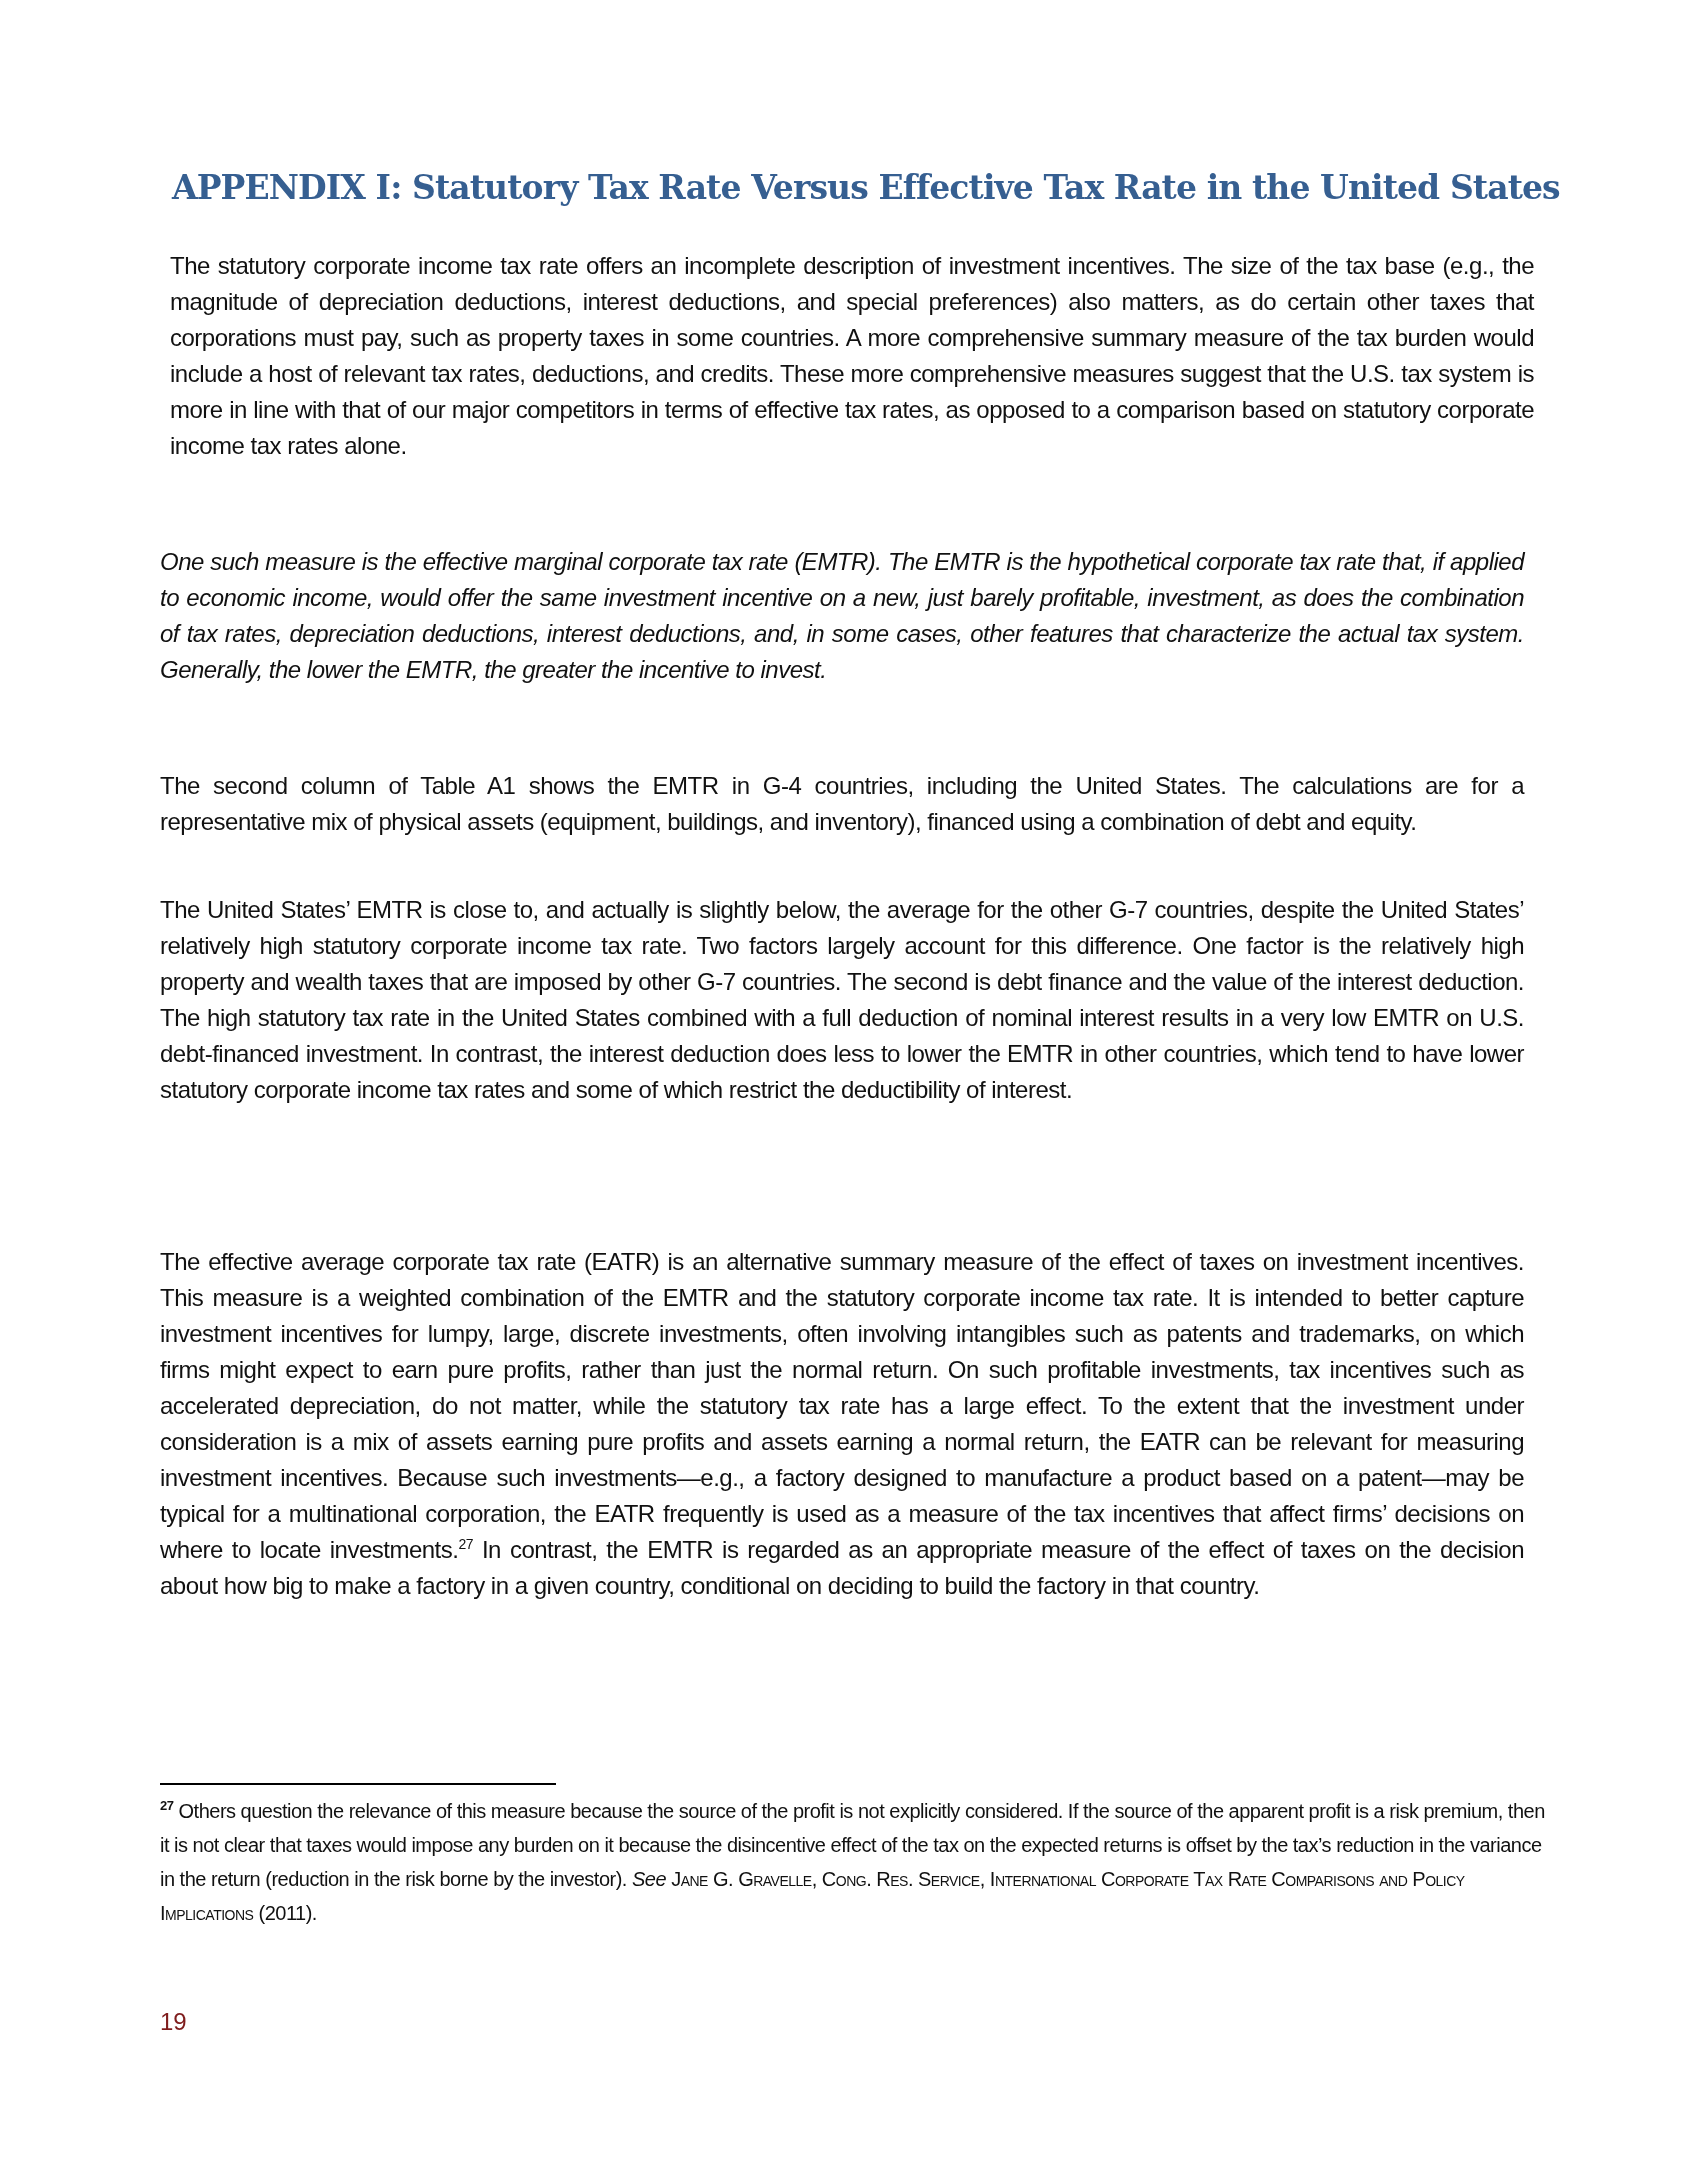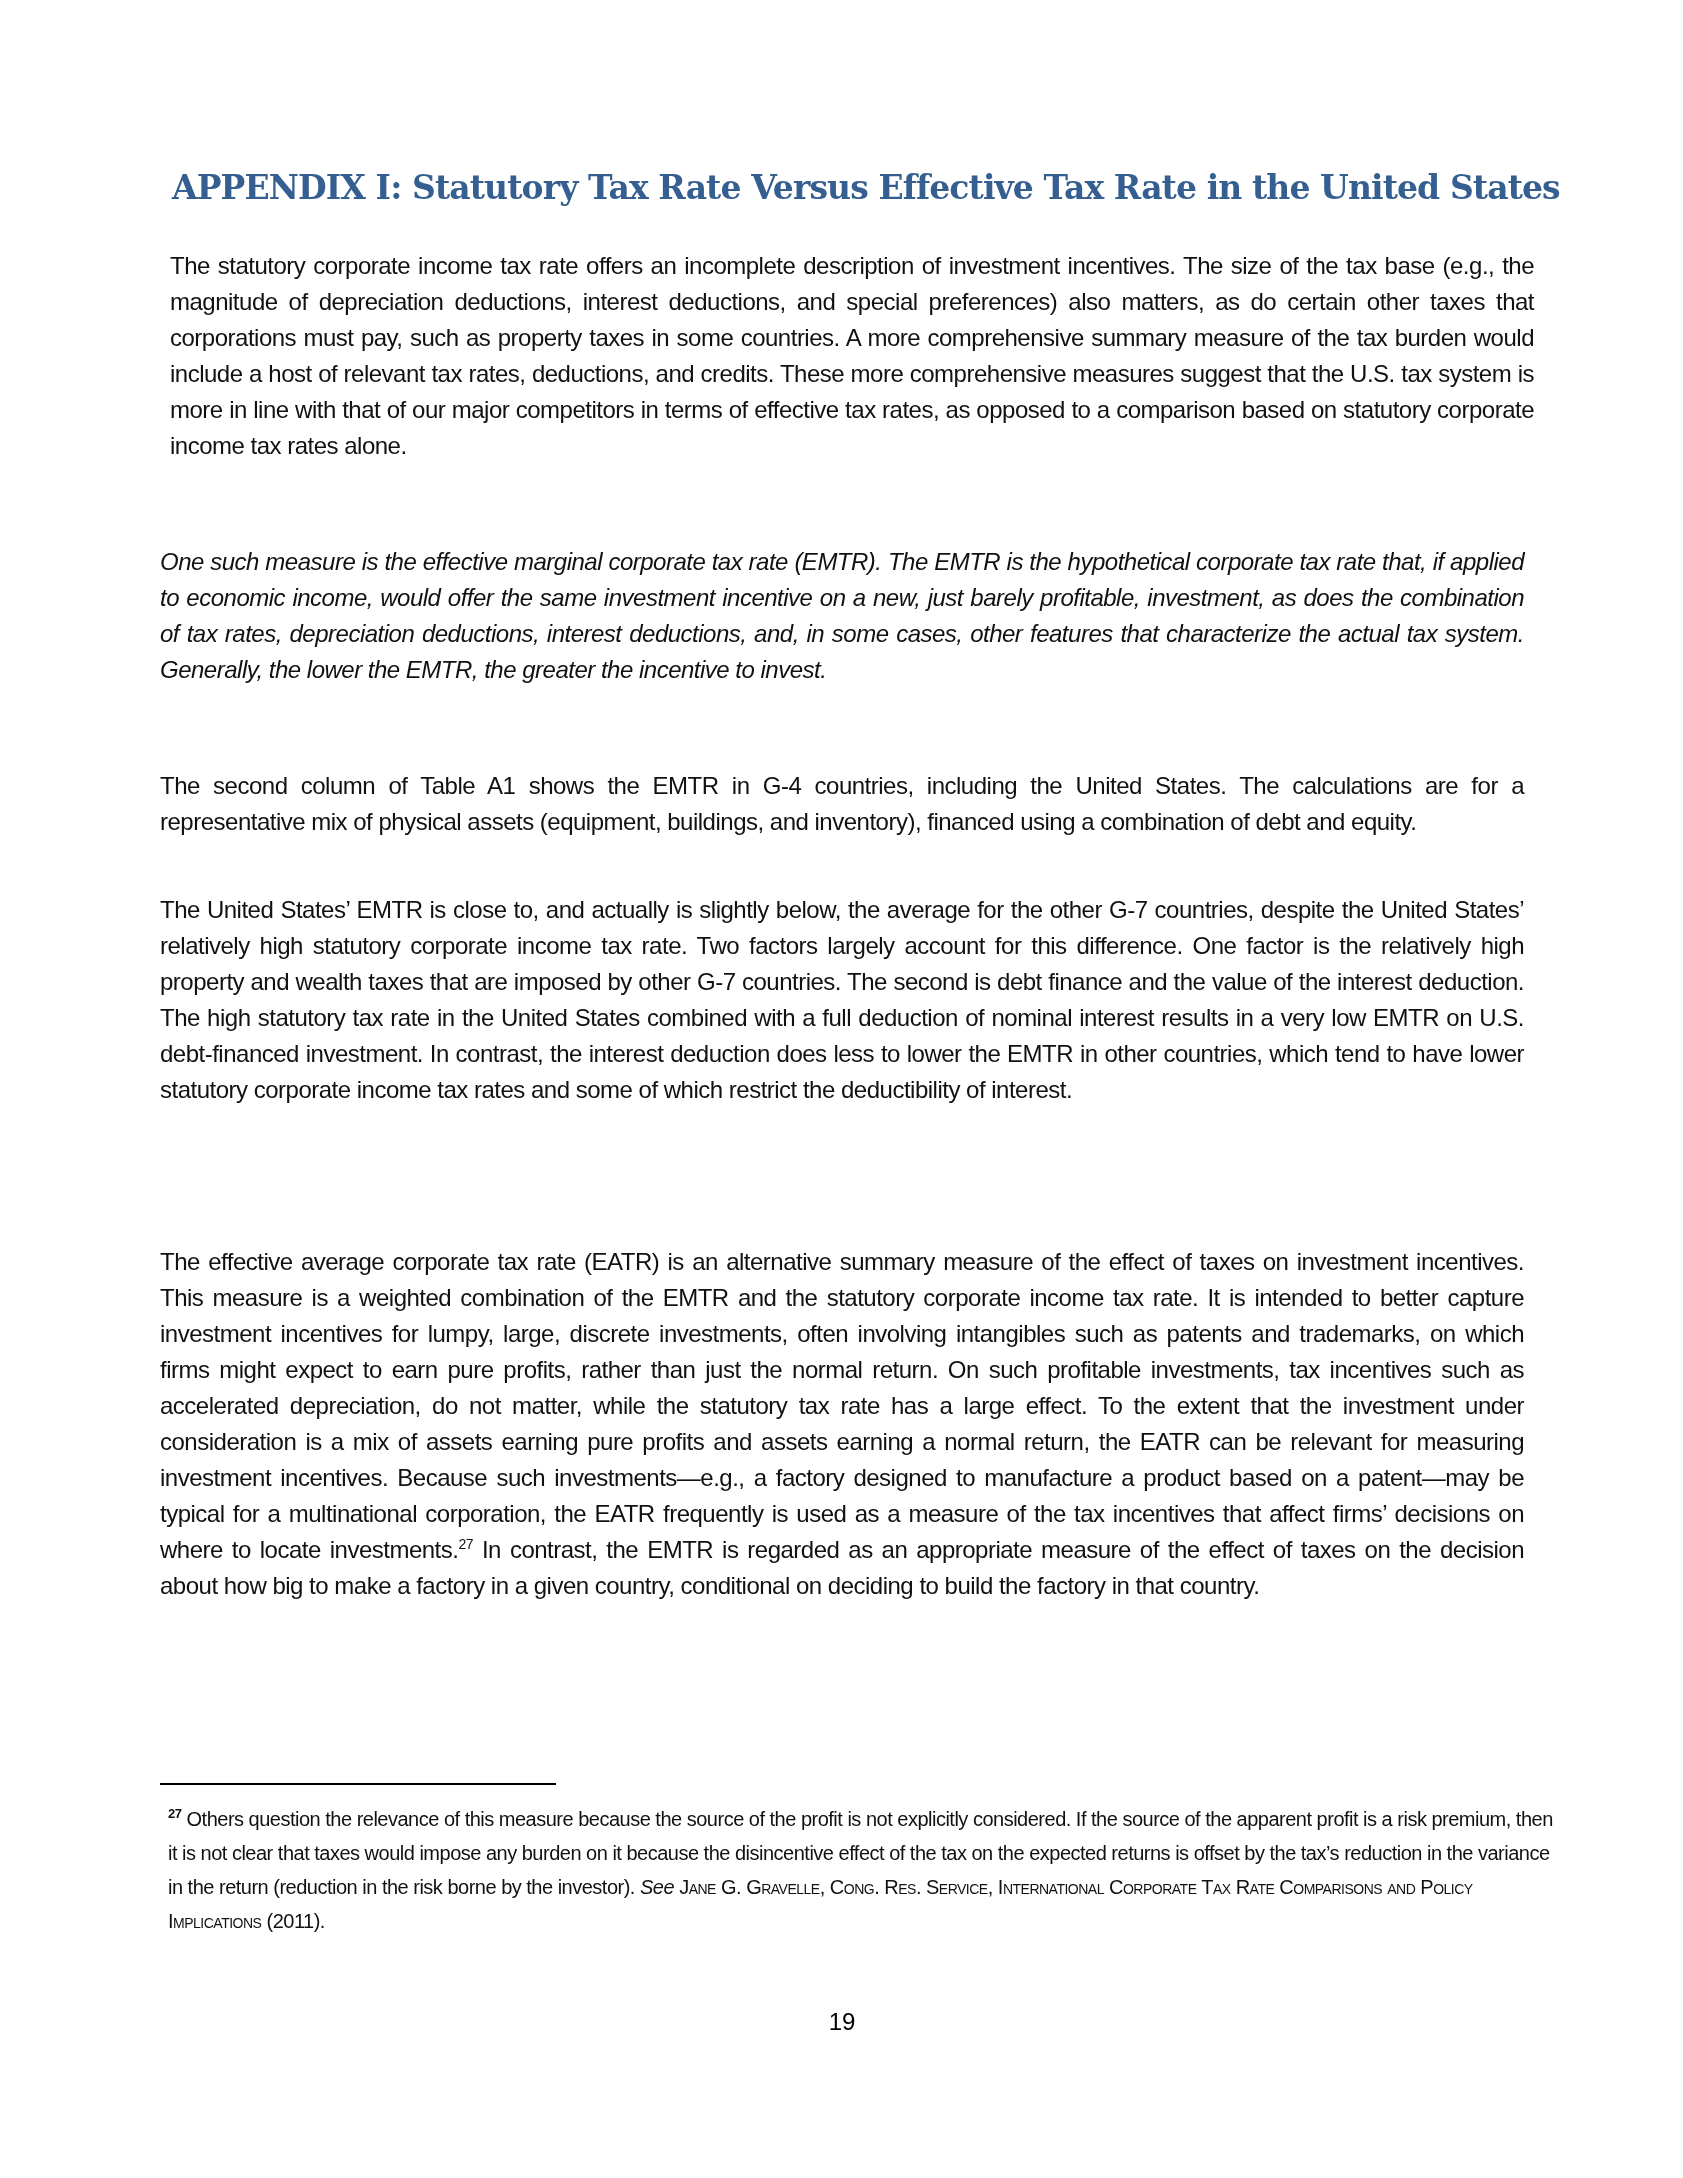--- a/index.html
+++ b/index.html
@@ -18,29 +18,29 @@
   .p1 { top: 248px; margin-left: 10px; }
   .p2 { top: 544px; font-style: italic; }
   .p3 { top: 768px; }
   .p4 { top: 876px; margin-top: 16px; }
   .p5 { top: 1244px; }
   sup.fn-ref { font-size: 14px; line-height: 0; vertical-align: super; }
   .footnote-rule {
     position: absolute; top: 1783px; left: 0; width: 396px; height: 2px; background: #000;
   }
   .footnote {
-    position: absolute; top: 1794px; left: 0; width: 1386px; margin: 8px;
+    position: absolute; top: 1794px; left: 0; width: 1386px; margin: 0;
     font-family: "Liberation Sans", sans-serif; font-size: 20px; line-height: 34px;
     color: #111; letter-spacing: -0.5px;
   }
   .footnote sup { font-size: 13px; vertical-align: super; line-height: 0; font-weight: bold; }
   .sc { font-variant: small-caps; }
   .page-number {
-    position: absolute; top: 2008px; left: 0; width: 1364px; text-align: center;
-    font-family: "Liberation Sans", sans-serif; font-size: 24px; color: #000000;
+    position: absolute; top: 2008px; left: 0; width: 1364px; 
+    font-family: "Liberation Sans", sans-serif; font-size: 24px; color: #7f1d1d;
   }
 </style>
 </head>
 <body>
 
 <div class="page">
   <h1 class="heading">APPENDIX I: Statutory Tax Rate Versus Effective Tax Rate in the United States</h1>
 
   <p class="para p1">The statutory corporate income tax rate offers an incomplete description of investment incentives. The size of the tax base (e.g., the magnitude of depreciation deductions, interest deductions, and special preferences) also matters, as do certain other taxes that corporations must pay, such as property taxes in some countries. A more comprehensive summary measure of the tax burden would include a host of relevant tax rates, deductions, and credits. These more comprehensive measures suggest that the U.S. tax system is more in line with that of our major competitors in terms of effective tax rates, as opposed to a comparison based on statutory corporate income tax rates alone.</p>
   <p class="para p2">One such measure is the effective marginal corporate tax rate (EMTR). The EMTR is the hypothetical corporate tax rate that, if applied to economic income, would offer the same investment incentive on a new, just barely profitable, investment, as does the combination of tax rates, depreciation deductions, interest deductions, and, in some cases, other features that characterize the actual tax system. Generally, the lower the EMTR, the greater the incentive to invest.</p>

